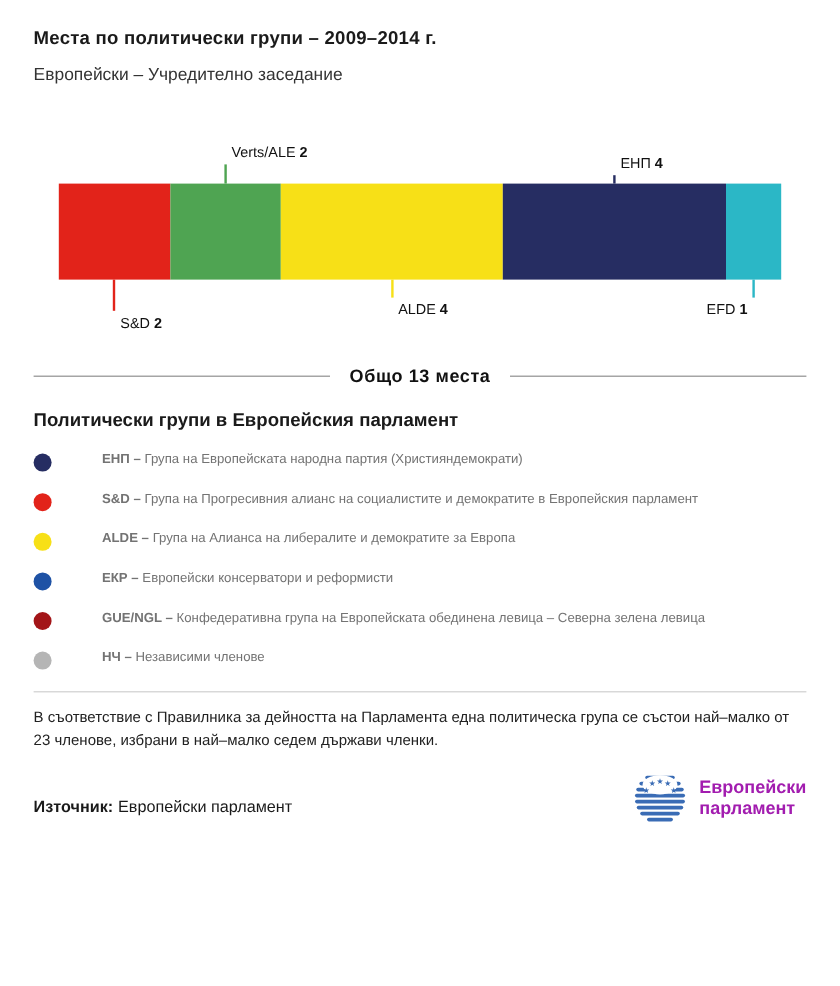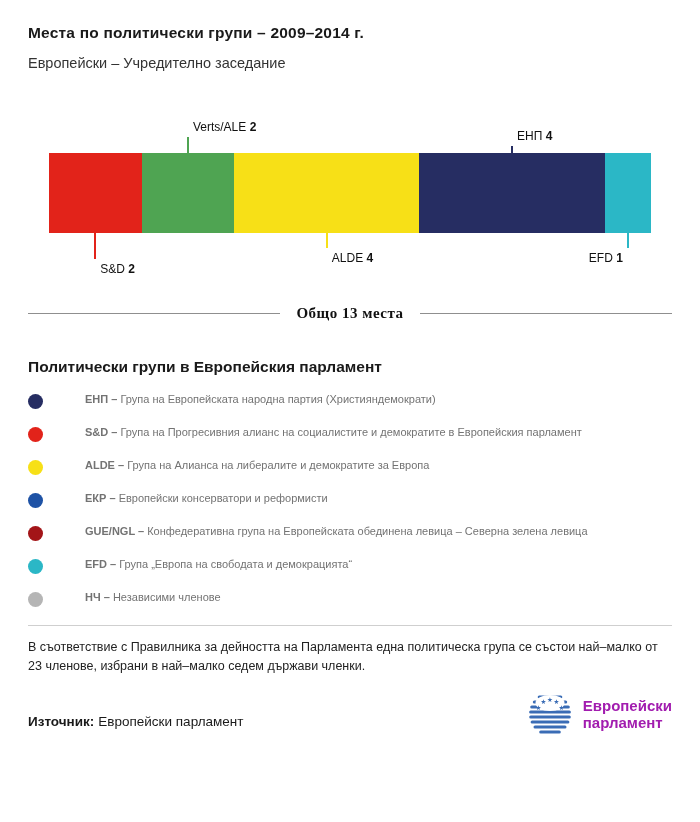--- a/index.html
+++ b/index.html
@@ -18,26 +18,26 @@
   .bar { position:absolute; left:0; right:0; top:34px; height:80px; display:flex; }
   .seg { height:100%; }
   .callout-line { position:absolute; width:2px; }
   .callout-label { position:absolute; font-size:12px; white-space:nowrap; color:#111; }
   .callout-label b { font-weight:700; }
 
   
   .total-row { display:flex; align-items:center; gap:16px; margin-top:22px; }
   .total-row .rule { flex:1; height:1px; background:#8f8f8f; }
   .total-label {
-    font-family:Liberation Serif, serif;
+    font-family:Liberation Sans, sans-serif;
     font-weight:700; font-size:15px; letter-spacing:.5px; color:#111;
   }
 
   
-  .legend-heading { margin-top:36px; font-size:15.5px; font-weight:700; }
+  .legend-heading { margin-top:20px; font-size:15.5px; font-weight:700; }
   .legend { margin-top:16px; }
   .legend-item { display:flex; gap:13px; margin-bottom:16px; }
   .dot { width:15px; height:15px; border-radius:50%; flex:0 0 15px; margin-top:2px; }
   .legend-text { font-size:11px; line-height:1.38; max-width:580px; color:#737373;padding-left:29px; }
   .legend-text b { font-weight:700; }
 
   
   .footnote-sep { margin-top:18px; border-top:1px solid #cfcfcf; }
   .footnote { padding-top:12px; font-size:12.5px; line-height:1.55; color:#222; }
   .bottom-row { display:flex; justify-content:space-between; align-items:flex-end; margin-top:14px; }
@@ -97,24 +97,20 @@
       </div>
       <div class="legend-item">
         <span class="dot" style="background: rgb(30, 82, 165);"></span>
         <div class="legend-text"><b>ЕКР – </b><span>Европейски консерватори и реформисти</span></div>
       </div>
       <div class="legend-item">
         <span class="dot" style="background: rgb(163, 21, 24);"></span>
         <div class="legend-text"><b>GUE/NGL – </b><span>Конфедеративна група на Европейската обединена левица – Северна зелена левица</span></div>
       </div>
       <div class="legend-item">
-        <span class="dot" style="background: rgb(43, 183, 198);"></span>
-        <div class="legend-text"><b>EFD – </b><span>Група „Европа на свободата и демокрацията“</span></div>
-      </div>
-      <div class="legend-item">
         <span class="dot" style="background: rgb(181, 181, 181);"></span>
         <div class="legend-text"><b>НЧ – </b><span>Независими членове</span></div>
       </div>
     </div>
 
   <div class="footnote-sep"></div>
   <p class="footnote">В съответствие с Правилника за дейността на Парламента една политическа група се състои най–малко от 23 членове, избрани в най–малко седем държави членки.</p>
 
   <div class="bottom-row">
     <div class="source">

